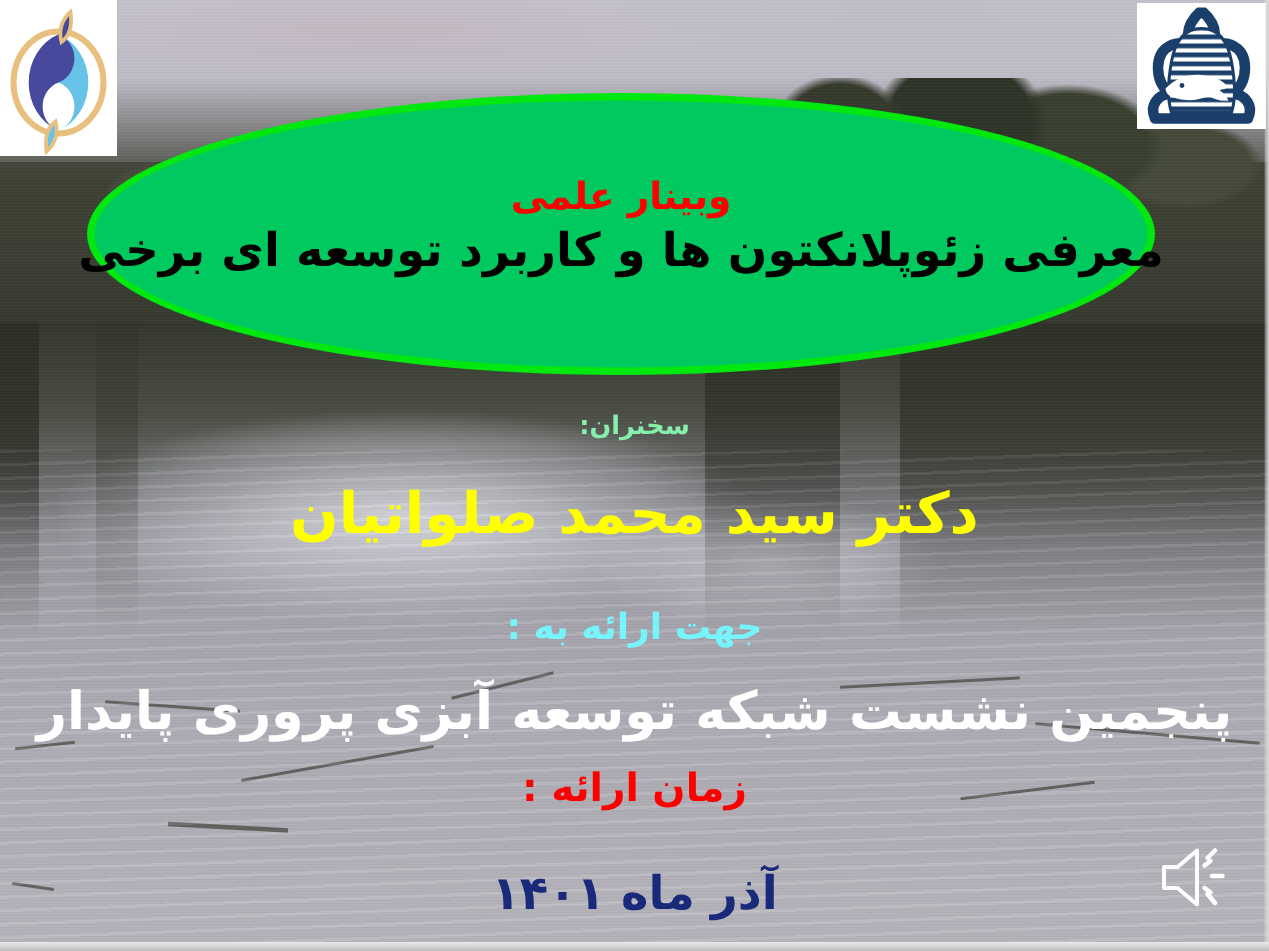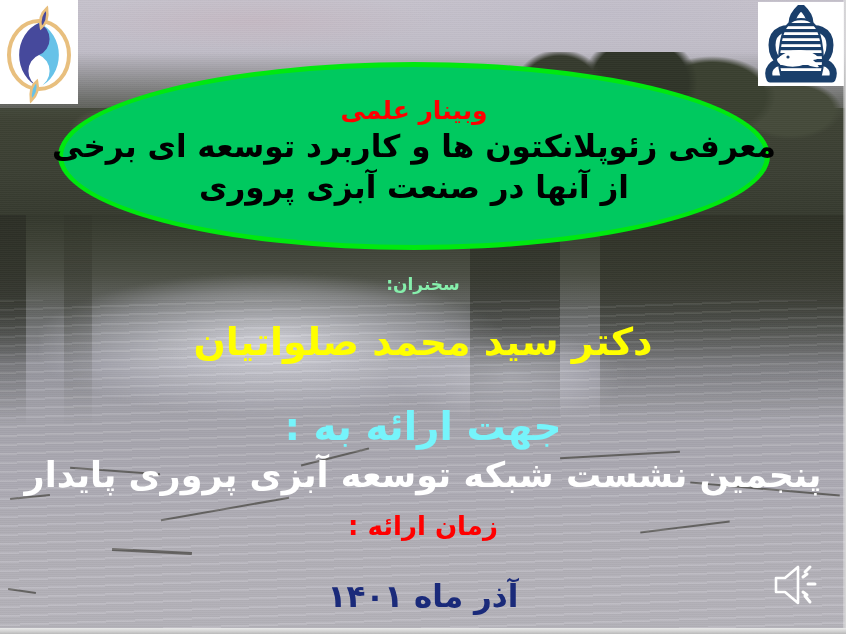--- a/index.html
+++ b/index.html
@@ -194,21 +194,21 @@
   }
   .speaker-name {
     top: 320px;
     color: #ffff00;
     font-size: 38px;
     font-weight: bold;
   }
   .label-presented-to {
     top: 404px;
     color: #76f4fb;
-    font-size: 39px;
+    font-size: 24px;
     font-weight: bold;
   }
   .presented-to {
     top: 455px;
     color: #ffffff;
     font-size: 35px;
     font-weight: bold;
   }
   .label-time {
     top: 511px;
@@ -303,21 +303,20 @@
       <path d="M40 14 q16 0 20 22 q4 22 0 34 h-40 q-4 -12 0 -34 q4 -22 20 -22 z" fill="url(#stripes)" stroke="#1a3f6b" stroke-width="2"></path>
 
       <path d="M16 54 q10 -10 24 -9 q12 1 18 8 q-3 2 -6 2 q4 3 6 7 q-7 1 -13 -3 q-12 5 -24 1 q-5 -2 -5 -6 z" fill="#ffffff"></path>
       <circle cx="27" cy="52" r="1.6" fill="#1a3f6b"></circle>
     </svg>
   </div>
 
   <div class="title-ellipse">
     <div class="webinar-kicker">وبینار علمی</div>
     <div class="title-line">معرفی زئوپلانکتون ها و کاربرد توسعه ای برخی</div>
-    <div class="title-line">از آنها در صنعت آبزی پروری</div>
   </div>
 
   <div class="block label-speaker">سخنران:</div>
   <div class="block speaker-name">دکتر سید محمد صلواتیان</div>
 
   <div class="block label-presented-to">جهت ارائه به :</div>
   <div class="block presented-to">پنجمین نشست شبکه توسعه آبزی پروری پایدار</div>
 
   <div class="block label-time">زمان ارائه :</div>
   <div class="block time-value">آذر ماه ۱۴۰۱</div>

